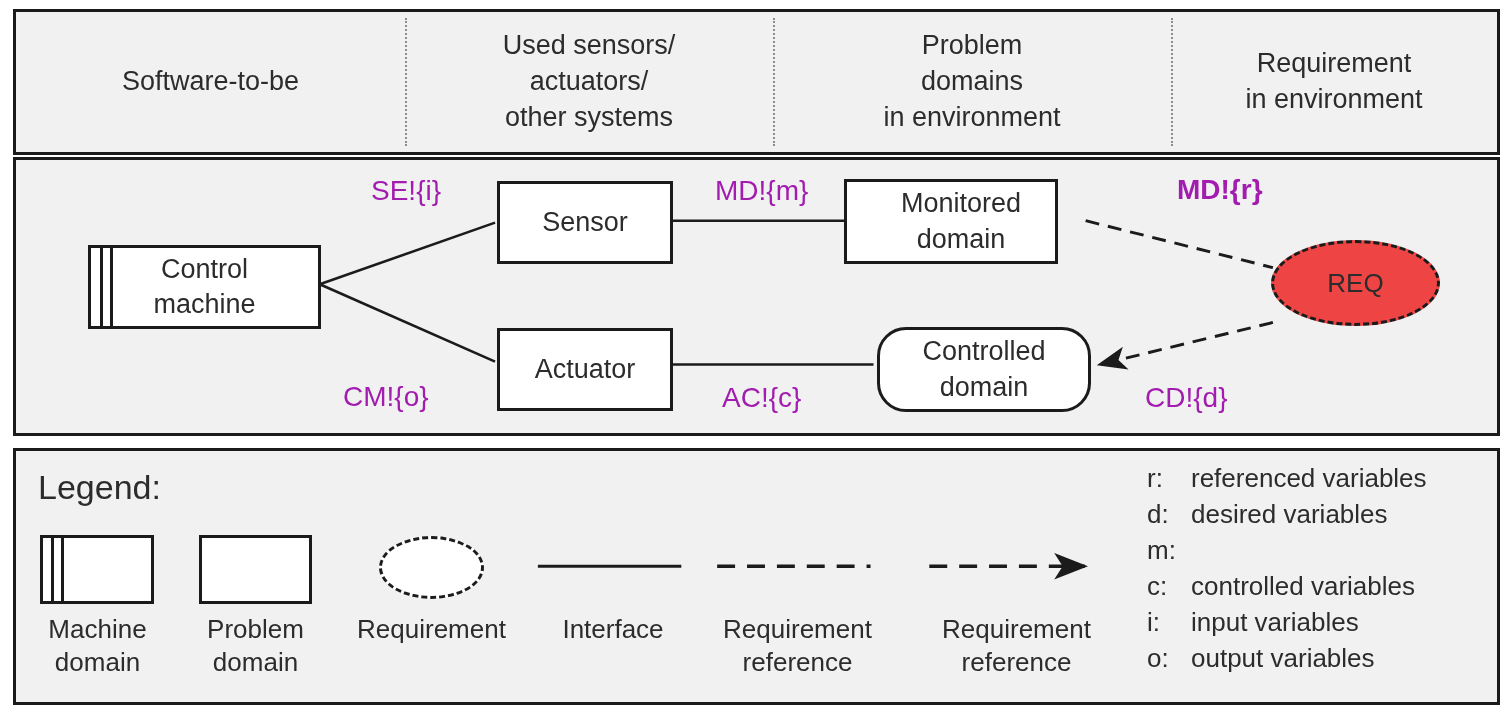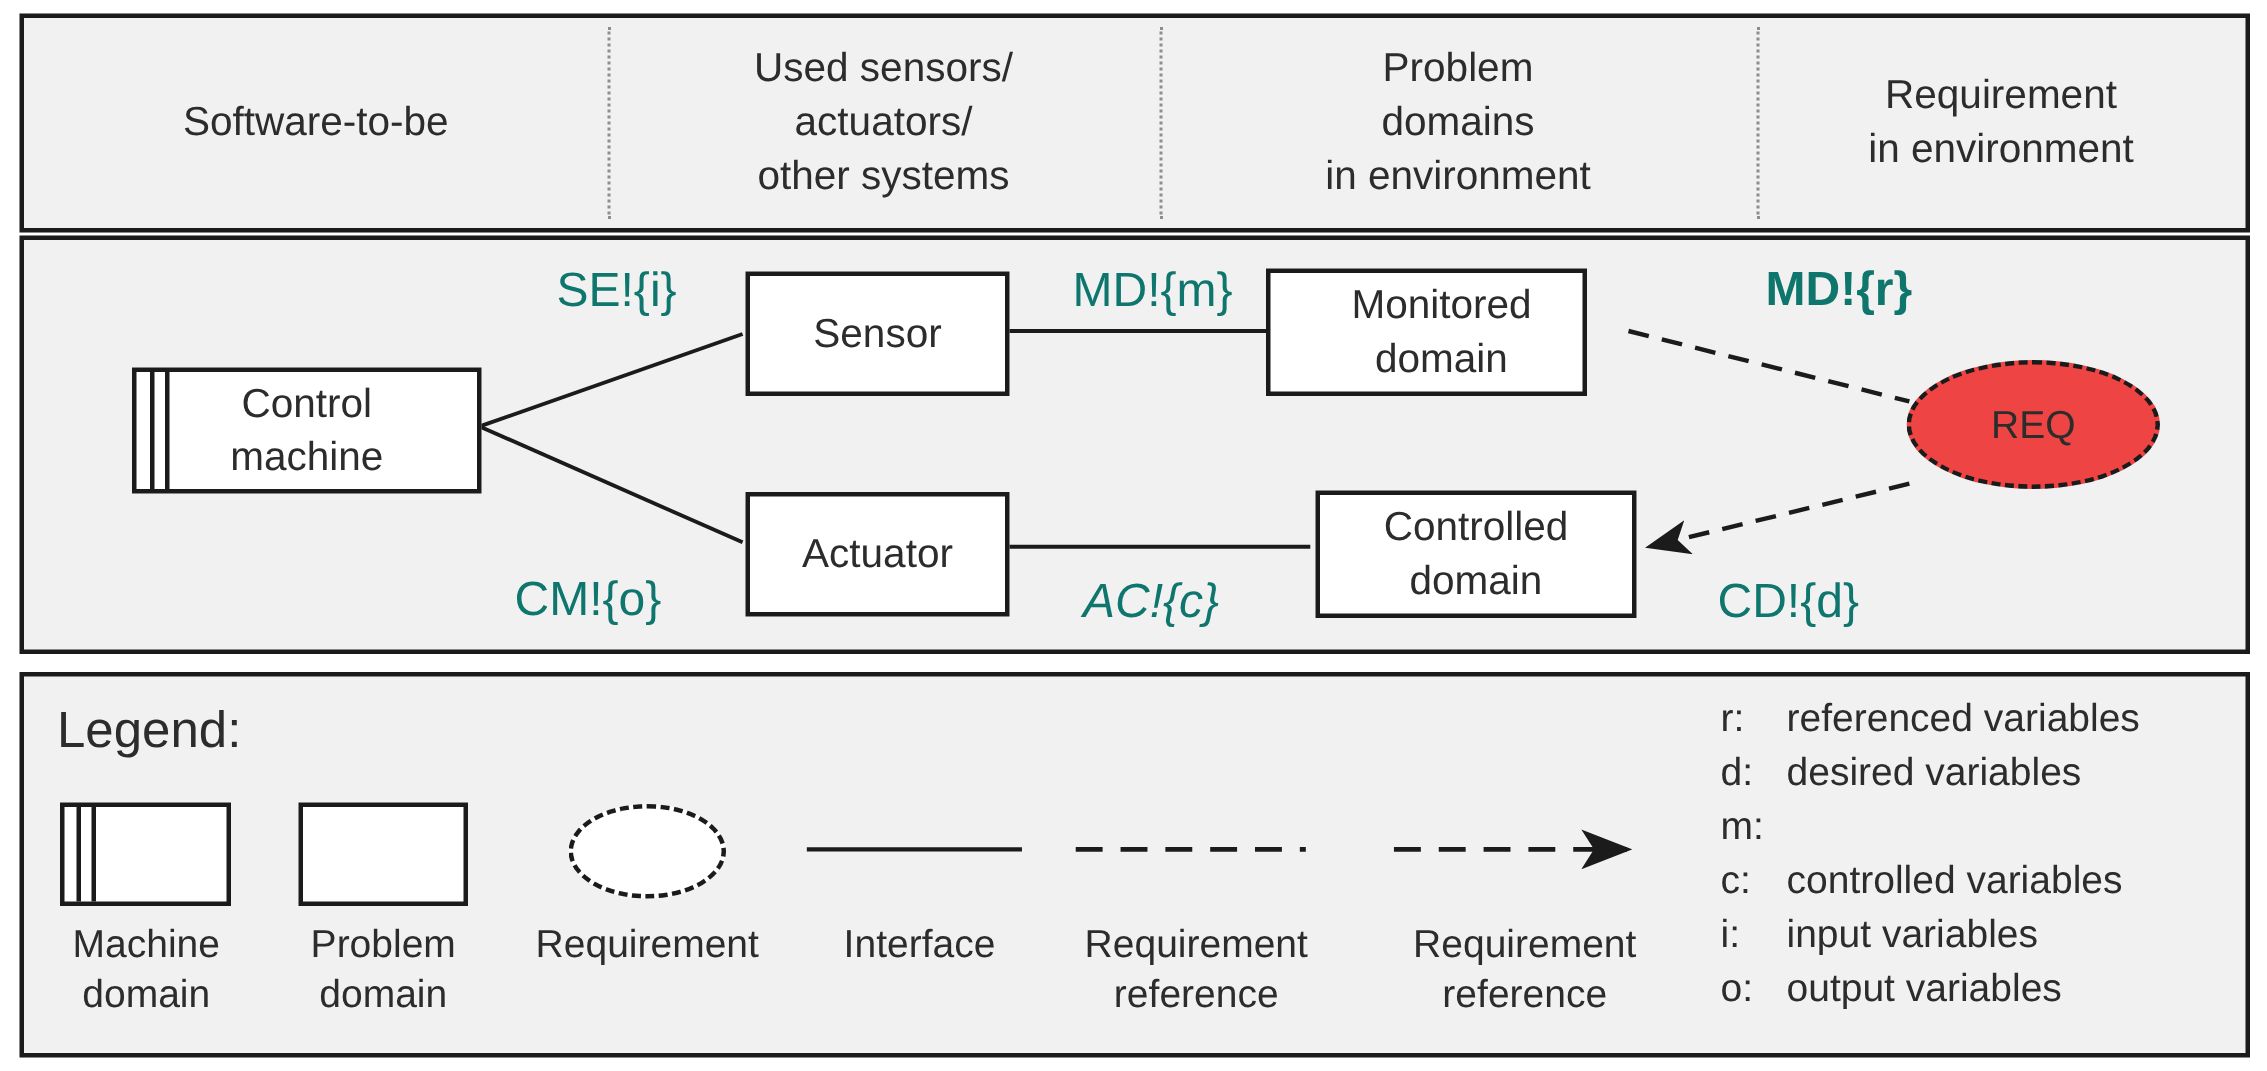--- a/index.html
+++ b/index.html
@@ -87,22 +87,22 @@
   .node .lbl { display: block; white-space: pre; }
   .machine-bar {
     position: absolute;
     top: 0;
     bottom: 0;
     width: 0;
     border-left: 3px solid #1b1b1b;
   }
   .edge-label {
     position: absolute;
-    font-size: 32px;
-    color: #0f766e;
+    font-size: 28px;
+    color: #a21caf;
     white-space: pre;
   }
   .req-ellipse {
     position: absolute;
     border-radius: 50%;
     background: #ef4444;
     border: 3px dashed #1b1b1b;
     box-sizing: border-box;
     display: flex;
     align-items: center;
@@ -232,35 +232,35 @@
       </span>
     </div>
 
     <div class="node" style="left:828px; top:19px; width:214px; height:85px;padding-left:20px;">
       <span>
         <span class="lbl">Monitored</span>
         <span class="lbl">domain</span>
       </span>
     </div>
 
-    <div class="node" style="left:861px; top:167px; width:214px; height:85px;">
+    <div class="node" style="left:861px; top:167px; width:214px; height:85px;border-radius:29px;">
       <span>
         <span class="lbl">Controlled</span>
         <span class="lbl">domain</span>
       </span>
     </div>
 
     <div class="req-ellipse" style="left:1255px; top:80px; width:169px; height:86px;">
       <span>REQ</span>
     </div>
 
     <span class="edge-label" style="left:355px; top:15px;">SE!{i}</span>
     <span class="edge-label" style="left:327px; top:221px;">CM!{o}</span>
     <span class="edge-label" style="left:699px; top:15px;">MD!{m}</span>
-    <span class="edge-label" style="left:706px; top:222px;font-style:italic;">AC!{c}</span>
+    <span class="edge-label" style="left:706px; top:222px;">AC!{c}</span>
     <span class="edge-label" style="left:1161px; top:14px;font-weight:bold;">MD!{r}</span>
     <span class="edge-label" style="left:1129px; top:222px;">CD!{d}</span>
   </div>
 
   <div id="legend-panel" class="panel">
 
     <div id="legend-title">Legend:</div>
 
     <div class="lg-box" style="left:24px; top:84px; width:114px; height:69px;">
       <span class="machine-bar" style="left:8px;"></span>

